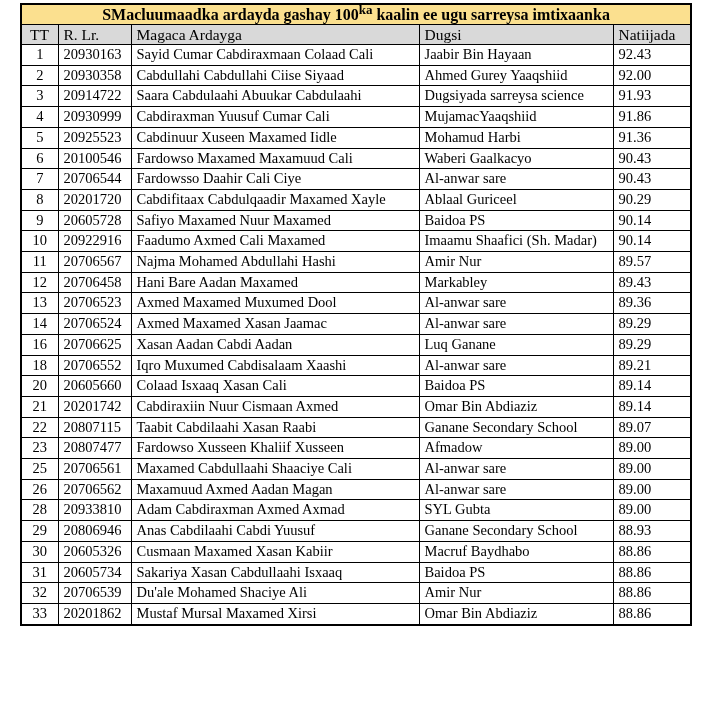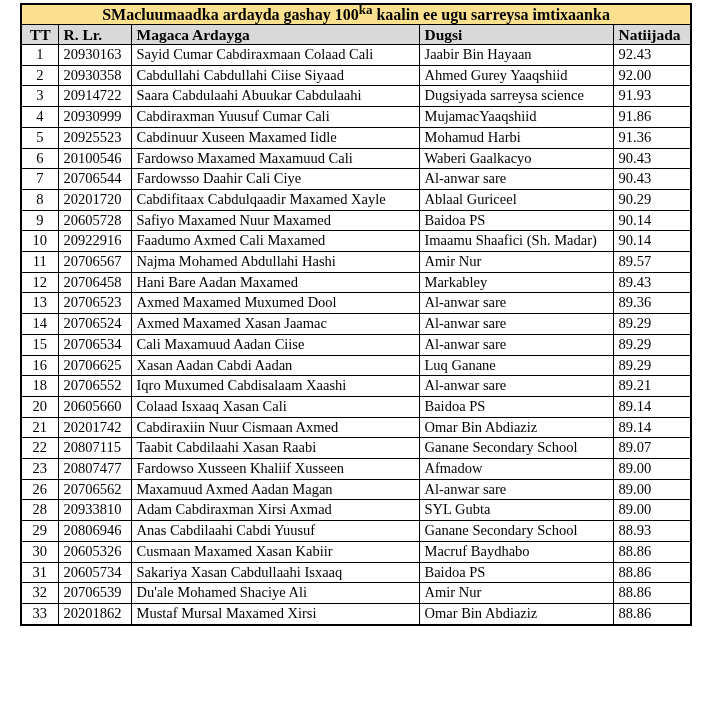--- a/index.html
+++ b/index.html
@@ -46,21 +46,21 @@
   }
   tr.title-row sup {
     font-size: 13px;
     font-weight: bold;
     vertical-align: super;
     line-height: 0;
   }
   tr.head-row th {
     background: #D9D9D9;
     text-align: left;
-    font-weight: bold;
+    font-weight: normal;
     font-size: 15.5px;
     height: 19px;
     line-height: 19px;
   }
   tr.head-row th.center { text-align: left; padding-left: 8px; }
   tbody.rows td {
     font-size: 14.5px;
     height: 19.7px;
     line-height: 19.7px;
   }
@@ -186,27 +186,20 @@
     <td>89.36</td>
   </tr>
         <tr>
     <td class="rank">14</td>
     <td>20706524</td>
     <td>Axmed Maxamed Xasan Jaamac</td>
     <td>Al-anwar sare</td>
     <td>89.29</td>
   </tr>
         <tr>
-    <td class="rank">15</td>
-    <td>20706534</td>
-    <td>Cali Maxamuud Aadan Ciise</td>
-    <td>Al-anwar sare</td>
-    <td>89.29</td>
-  </tr>
-        <tr>
     <td class="rank">16</td>
     <td>20706625</td>
     <td>Xasan Aadan Cabdi Aadan</td>
     <td>Luq Ganane</td>
     <td>89.29</td>
   </tr>
         <tr>
     <td class="rank">18</td>
     <td>20706552</td>
     <td>Iqro Muxumed Cabdisalaam Xaashi</td>
@@ -235,30 +228,37 @@
     <td>89.07</td>
   </tr>
         <tr>
     <td class="rank">23</td>
     <td>20807477</td>
     <td>Fardowso Xusseen Khaliif Xusseen</td>
     <td>Afmadow</td>
     <td>89.00</td>
   </tr>
         <tr>
+    <td class="rank">25</td>
+    <td>20706561</td>
+    <td>Maxamed Cabdullaahi Shaaciye Cali</td>
+    <td>Al-anwar sare</td>
+    <td>89.00</td>
+  </tr>
+        <tr>
     <td class="rank">26</td>
     <td>20706562</td>
     <td>Maxamuud Axmed Aadan Magan</td>
     <td>Al-anwar sare</td>
     <td>89.00</td>
   </tr>
         <tr>
     <td class="rank">28</td>
     <td>20933810</td>
-    <td>Adam Cabdiraxman Xirsi Axmad</td>
+    <td>Adam Cabdiraxman Axmed Axmad</td>
     <td>SYL Gubta</td>
     <td>89.00</td>
   </tr>
         <tr>
     <td class="rank">29</td>
     <td>20806946</td>
     <td>Anas Cabdilaahi Cabdi Yuusuf</td>
     <td>Ganane Secondary School</td>
     <td>88.93</td>
   </tr>

